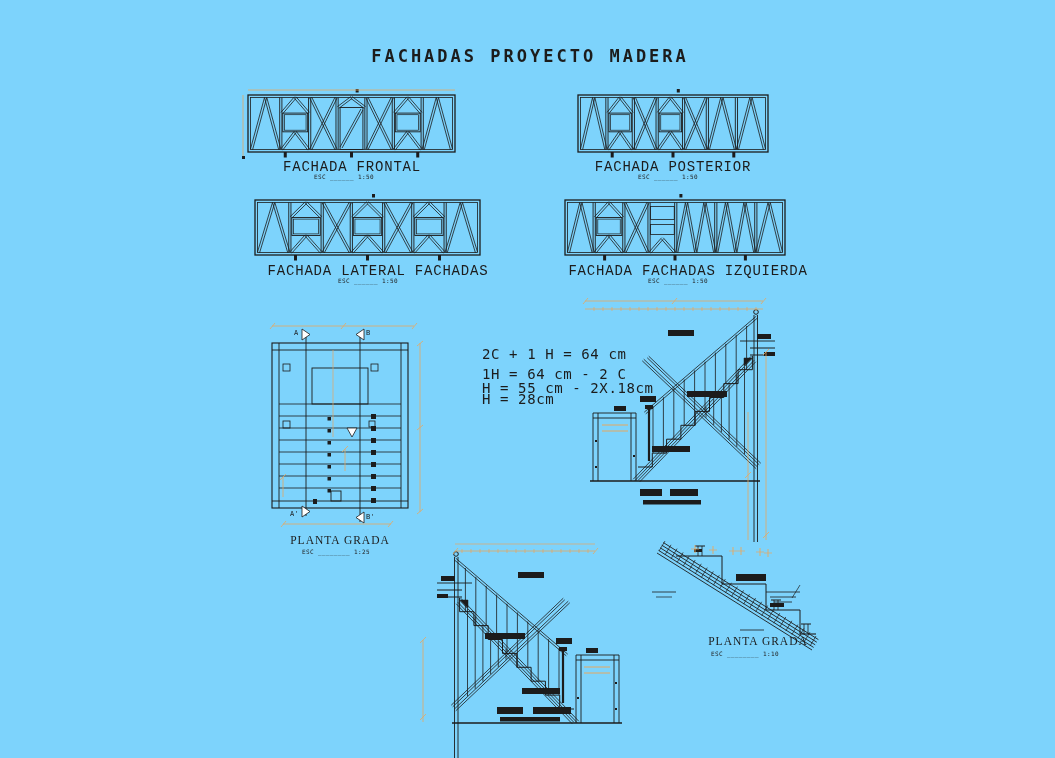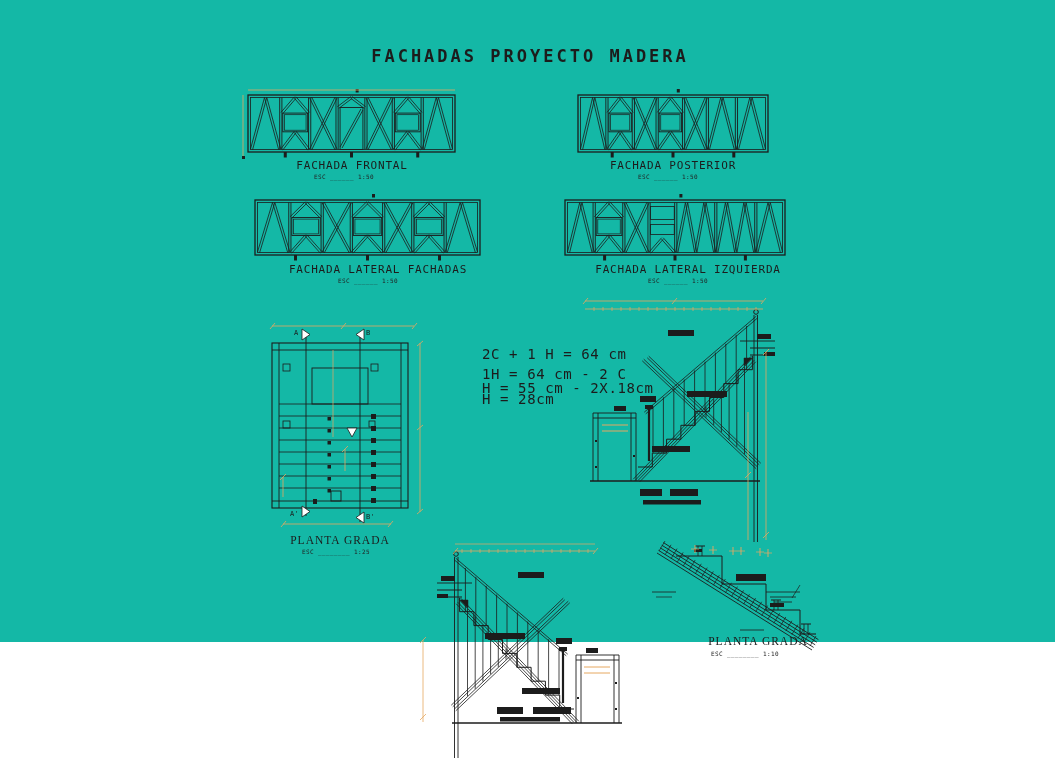--- a/index.html
+++ b/index.html
@@ -1,21 +1,21 @@
 <!DOCTYPE html>
 <html><head>
 <meta charset="utf-8">
 <style>
   html,body{margin:0;padding:0;background:#ffffff;width:1055px;height:758px;overflow:hidden;}
-  #canvas{position:relative;width:1055px;height:642px;background:#14b8a6;
+  #canvas{position:relative;width:1055px;height:758px;background:#7dd3fc;
           font-family:"DejaVu Sans Mono", monospace;color:#1c1c1c;}
   svg{position:absolute;left:0;top:0;}
   .lbl{position:absolute;white-space:nowrap;color:#1c1c1c;}
   .title{font-size:17px;letter-spacing:3px;font-weight:bold;transform:translateX(-50%);}
-  .fac{font-size:11px;letter-spacing:0.8px;transform:translateX(-50%);}
+  .fac{font-size:14px;letter-spacing:0.8px;transform:translateX(-50%);font-family:Liberation Mono, monospace;}
   .big{font-size:11.5px;letter-spacing:1px;transform:translateX(-50%);font-family:Liberation Serif, serif;}
   .esc{font-size:6px;letter-spacing:0.4px;transform:translateX(-50%);color:#222;}
   .formula{font-size:14px;letter-spacing:0.6px;}
   .mark{font-size:7px;}
 </style>
 </head>
 <body>
 
 <div id="canvas">
   <svg id="cad" width="1055" height="758" viewBox="0 0 1055 758">
@@ -593,21 +593,21 @@
 
   <div class="lbl fac" style="left:352px;top:159px">FACHADA  FRONTAL</div>
   <div class="lbl esc" style="left:344px;top:173px">ESC ______ 1:50</div>
 
   <div class="lbl fac" style="left:673px;top:159px">FACHADA  POSTERIOR</div>
   <div class="lbl esc" style="left:668px;top:173px">ESC ______ 1:50</div>
 
   <div class="lbl fac" style="left:378px;top:263px">FACHADA LATERAL FACHADAS</div>
   <div class="lbl esc" style="left:368px;top:277px">ESC ______ 1:50</div>
 
-  <div class="lbl fac" style="left:688px;top:263px">FACHADA LATERAL IZQUIERDA</div>
+  <div class="lbl fac" style="left:688px;top:263px">FACHADA FACHADAS IZQUIERDA</div>
   <div class="lbl esc" style="left:678px;top:277px">ESC ______ 1:50</div>
 
   <div class="lbl big" style="left:340px;top:534px">PLANTA GRADA</div>
   <div class="lbl esc" style="left:336px;top:548px">ESC ________ 1:25</div>
 
   <div class="lbl big" style="left:758px;top:635px">PLANTA GRADA</div>
   <div class="lbl esc" style="left:745px;top:650px">ESC ________ 1:10</div>
 
   <div class="lbl formula" style="left:482px;top:346px">2C + 1 H = 64 cm</div>
   <div class="lbl formula" style="left:482px;top:366px">1H = 64 cm - 2 C</div>

